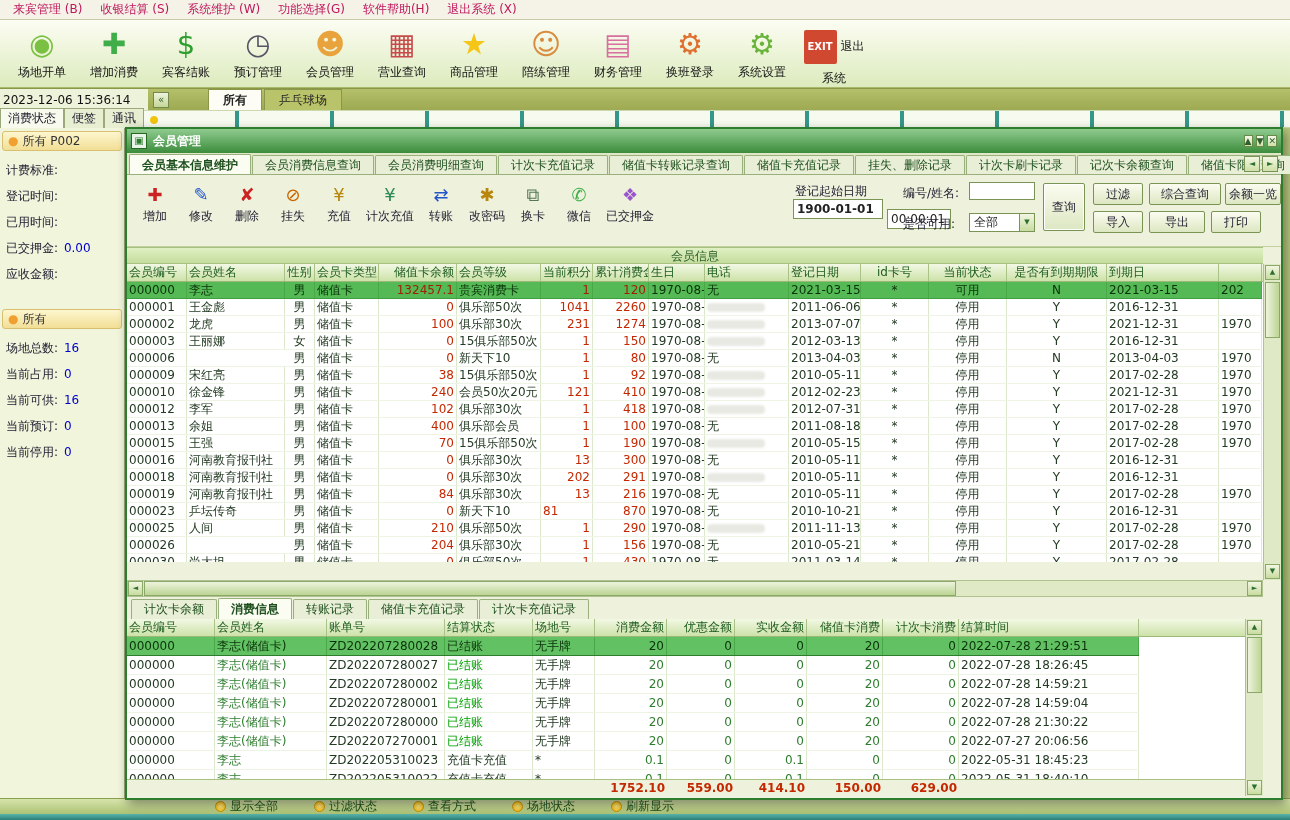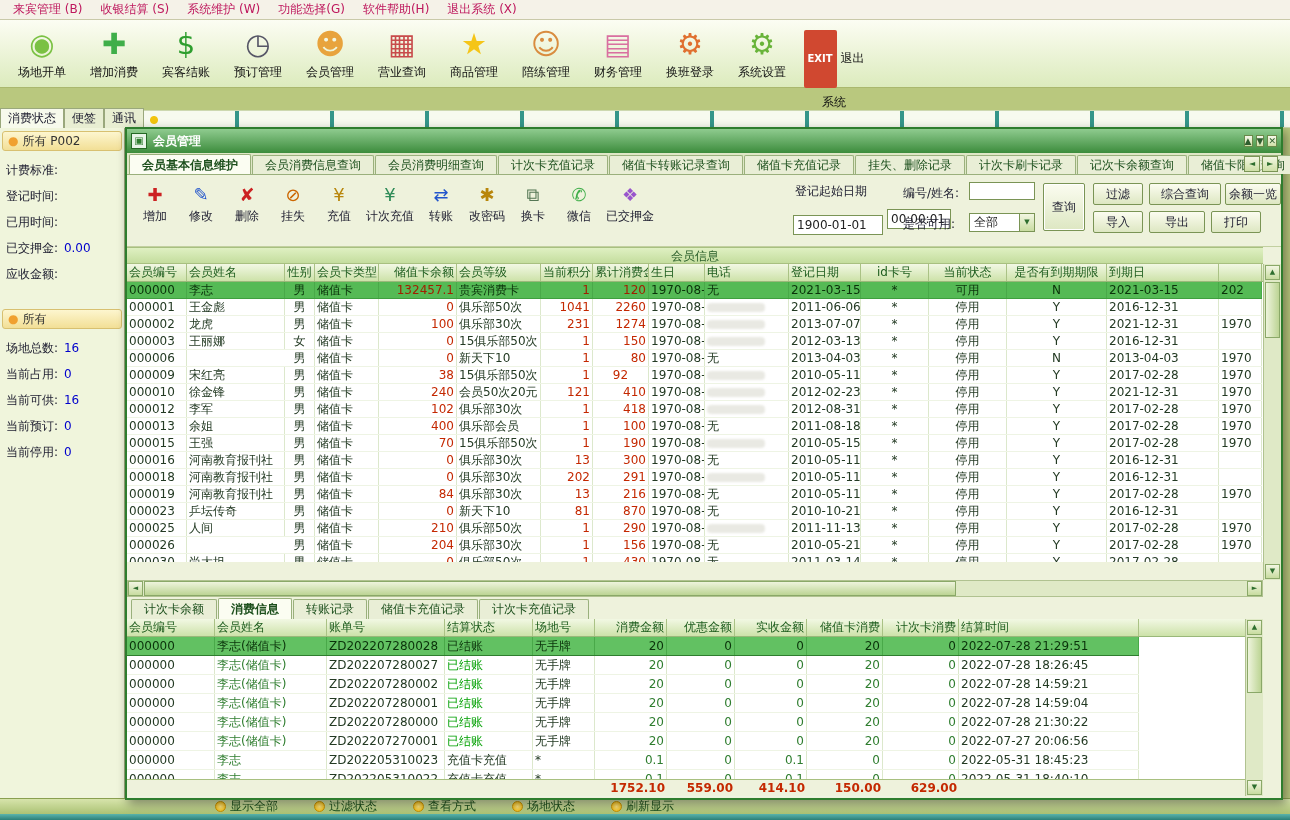--- a/index.html
+++ b/index.html
@@ -7,21 +7,21 @@
 #app{position:relative;width:1290px;height:820px;overflow:hidden;font-family:"DejaVu Sans",sans-serif;font-size:12px;color:#222;background:#b9c87e}
 
 
 #menubar{position:absolute;left:0;top:0;width:1290px;height:20px;background:#f5f2e8;border-bottom:1px solid #c9c9a9;line-height:19px;padding-left:4px;white-space:nowrap}
 .menu-item{display:inline-block;padding:0 9px;color:#be185d;cursor:default}
 
 
 #toolbar{position:absolute;left:0;top:20px;width:1290px;height:68px;background:linear-gradient(#fcfdf3,#dcebbd);border-bottom:1px solid #aab86e;display:flex;padding:2px 0 0 6px}
 .tbtn{width:72px;text-align:center;padding-top:2px}
 .glyph{display:block;height:40px;font-size:29px;line-height:40px}
-.glyph.txt{display:inline-block;height:auto;font-size:10px;font-weight:bold;background:#d04830;color:#fff;padding:23px 4px;margin:6px 0;border-radius:2px;line-height:12px}
+.glyph.txt{display:inline-block;height:auto;font-size:10px;font-weight:bold;background:#d04830;color:#fff;padding:11px 4px;margin:6px 0;border-radius:2px;line-height:12px}
 .tlabel{font-size:12px;color:#111}
 
 
 #strip{position:absolute;left:0;top:88px;width:1290px;height:22px;background:linear-gradient(#b5c06a,#9daa52);border-top:1px solid #8a9648}
 #datetime{position:absolute;left:0;top:0;width:148px;height:22px;background:#edf2da;line-height:22px;padding-left:3px;color:#111}
 #collapse-btn{position:absolute;left:153px;top:3px;width:16px;height:16px;background:linear-gradient(#eef4dc,#c4d698);border:1px solid #73884b;text-align:center;line-height:13px;font-size:10px;color:#2f5f2f}
 #venue-tabs{position:absolute;left:208px;top:0;height:22px;display:flex}
 .vtab{padding:0 14px;line-height:20px;background:#b9c46a;border:1px solid #8a9648;border-bottom:none;color:#222;margin-right:2px;white-space:nowrap}
 .vtab.active{background:#fdfdf5;font-weight:bold}
 
@@ -180,20 +180,29 @@
         <span class="glyph" style="color: rgb(105, 180, 58);">⚙</span>
         <span class="tlabel">系统设置</span>
       </div>
 
       <div class="tbtn">
         <span class="glyph txt" style="color: rgb(255, 255, 255);">EXIT</span>
         <span class="tlabel">退出系统</span>
       </div>
     </div>
 
+  <div id="strip">
+    <span id="datetime">2023-12-06 15:36:14</span>
+    <span id="collapse-btn">«</span>
+    <div id="venue-tabs">
+
+    <span class="vtab active">所有</span>
+        <span class="vtab">乒乓球场</span>
+      </div>
+  </div>
 
   <div id="courtstrip"></div>
 
   <div id="side-tabs">
 
   <span class="stab active">消费状态</span>
       <span class="stab">便签</span>
       <span class="stab">通讯</span>
     </div>
 
@@ -369,21 +378,21 @@
             <span class="albl">微信</span>
           </div>
 
           <div class="abtn">
             <span class="aglyph" style="color: rgb(153, 85, 204);">❖</span>
             <span class="albl">已交押金</span>
           </div>
         </div>
 
       <span class="flabel2" style="left:668px;top:8px">登记起始日期</span>
-      <input class="finput" style="left: 666px; top: 40px; width: 90px;" value="1900-01-01">
+      <input class="finput" style="left: 666px; top: 24px; width: 90px; font-weight: bold;" value="1900-01-01">
       <input class="finput" style="left: 760px; top: 34px; width: 64px;" value="00:00:01">
 
       <span class="flabel2" style="left:776px;top:10px">编号/姓名:</span>
       <input class="finput" style="left: 842px; top: 7px; width: 66px; height: 18px;" value="">
 
       <span class="flabel2" style="left:776px;top:41px">是否可用:</span>
       <span class="fselect" style="left:842px;top:38px;width:66px">
         <span>全部</span>
         <span class="ddarrow">▼</span>
       </span>
@@ -509,21 +518,21 @@
           <div class="tcell" style="width: 43px;">1970</div>
         </div>
         <div class="trow">
           <div class="tcell" style="width: 60px;">000009</div>
           <div class="tcell" style="width: 98px;">宋红亮</div>
           <div class="tcell" style="width: 30px; text-align: center;">男</div>
           <div class="tcell" style="width: 64px;">储值卡</div>
           <div class="tcell red" style="width: 78px; text-align: right;">38</div>
           <div class="tcell" style="width: 84px;">15俱乐部50次</div>
           <div class="tcell red" style="width: 52px; text-align: right;">1</div>
-          <div class="tcell red" style="width: 56px; text-align: center;">92</div>
+          <div class="tcell red" style="width: 56px; text-align: right;">92</div>
           <div class="tcell" style="width: 56px;">1970-08-0</div>
           <div class="tcell" style="width: 84px;"><span class="blur"></span></div>
           <div class="tcell" style="width: 72px;">2010-05-11</div>
           <div class="tcell" style="width: 68px; text-align: center;">*</div>
           <div class="tcell" style="width: 78px; text-align: center;">停用</div>
           <div class="tcell" style="width: 100px; text-align: center;">Y</div>
           <div class="tcell" style="width: 112px;">2017-02-28</div>
           <div class="tcell" style="width: 43px;">1970</div>
         </div>
         <div class="trow">
@@ -548,21 +557,21 @@
           <div class="tcell" style="width: 60px;">000012</div>
           <div class="tcell" style="width: 98px;">李军</div>
           <div class="tcell" style="width: 30px; text-align: center;">男</div>
           <div class="tcell" style="width: 64px;">储值卡</div>
           <div class="tcell red" style="width: 78px; text-align: right;">102</div>
           <div class="tcell" style="width: 84px;">俱乐部30次</div>
           <div class="tcell red" style="width: 52px; text-align: right;">1</div>
           <div class="tcell red" style="width: 56px; text-align: right;">418</div>
           <div class="tcell" style="width: 56px;">1970-08-0</div>
           <div class="tcell" style="width: 84px;"><span class="blur"></span></div>
-          <div class="tcell" style="width: 72px;">2012-08-31</div>
+          <div class="tcell" style="width: 72px;">2012-07-31</div>
           <div class="tcell" style="width: 68px; text-align: center;">*</div>
           <div class="tcell" style="width: 78px; text-align: center;">停用</div>
           <div class="tcell" style="width: 100px; text-align: center;">Y</div>
           <div class="tcell" style="width: 112px;">2017-02-28</div>
           <div class="tcell" style="width: 43px;">1970</div>
         </div>
         <div class="trow">
           <div class="tcell" style="width: 60px;">000013</div>
           <div class="tcell" style="width: 98px;">余姐</div>
           <div class="tcell" style="width: 30px; text-align: center;">男</div>
@@ -652,21 +661,21 @@
           <div class="tcell" style="width: 112px;">2017-02-28</div>
           <div class="tcell" style="width: 43px;">1970</div>
         </div>
         <div class="trow">
           <div class="tcell" style="width: 60px;">000023</div>
           <div class="tcell" style="width: 98px;">乒坛传奇</div>
           <div class="tcell" style="width: 30px; text-align: center;">男</div>
           <div class="tcell" style="width: 64px;">储值卡</div>
           <div class="tcell red" style="width: 78px; text-align: right;">0</div>
           <div class="tcell" style="width: 84px;">新天下10</div>
-          <div class="tcell red" style="width: 52px; text-align: right;">81</div>
+          <div class="tcell red" style="width: 52px; ">81</div>
           <div class="tcell red" style="width: 56px; text-align: right;">870</div>
           <div class="tcell" style="width: 56px;">1970-08-0</div>
           <div class="tcell" style="width: 84px;">无</div>
           <div class="tcell" style="width: 72px;">2010-10-21</div>
           <div class="tcell" style="width: 68px; text-align: center;">*</div>
           <div class="tcell" style="width: 78px; text-align: center;">停用</div>
           <div class="tcell" style="width: 100px; text-align: center;">Y</div>
           <div class="tcell" style="width: 112px;">2016-12-31</div>
           <div class="tcell" style="width: 43px;"></div>
         </div>

